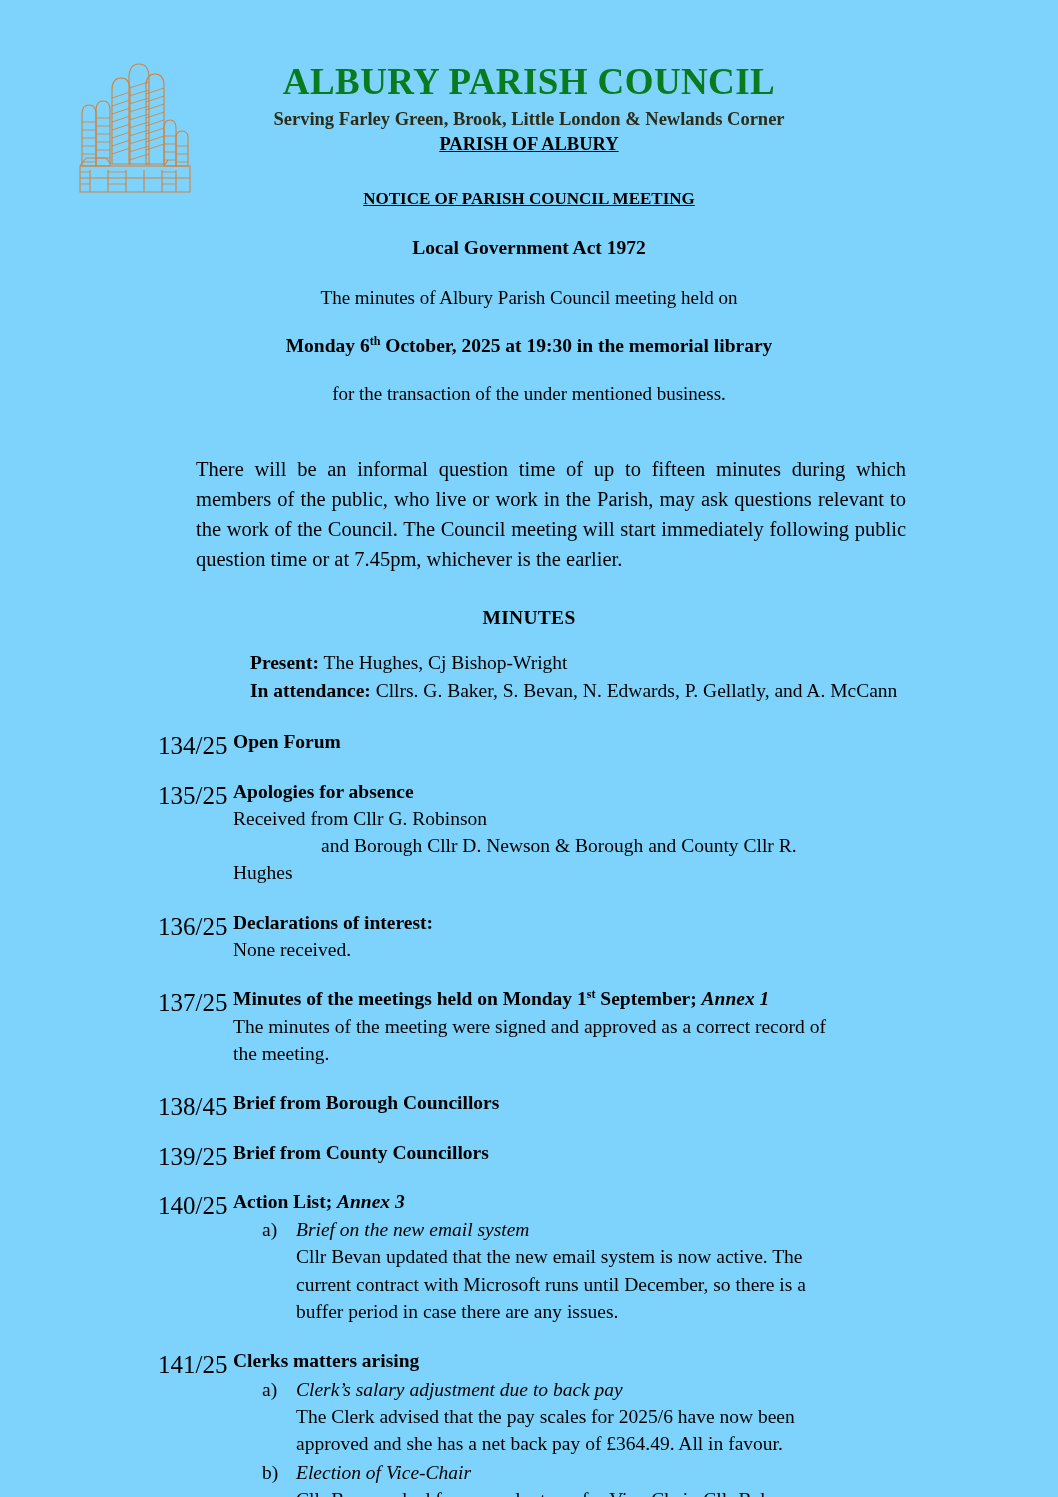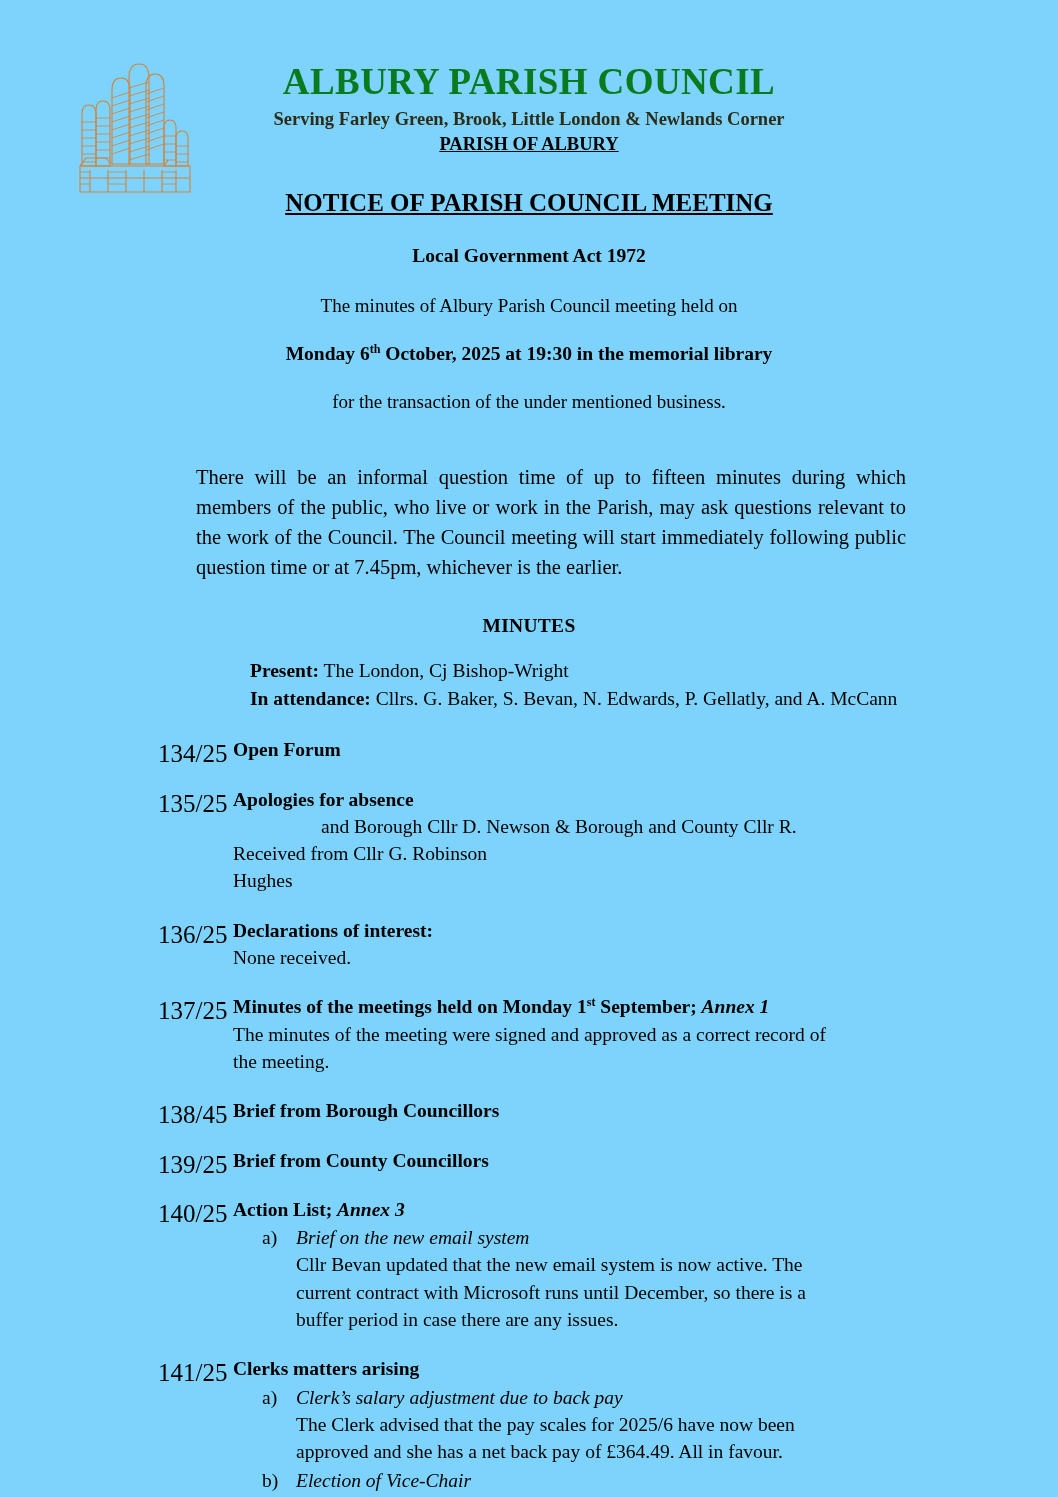--- a/index.html
+++ b/index.html
@@ -61,21 +61,21 @@
   .parish-line {
     font-weight: bold;
     font-size: 18.5px;
     line-height: 1.35;
     margin: 1px 0 0 0;
   }
   .parish-line span { text-decoration: underline; }
 
   .notice-line {
     font-weight: bold;
-    font-size: 25px;
+    font-size: 17px;
     margin: 32px 0 0 0;
   }
   .notice-line span { text-decoration: underline; }
 
   .act-line {
     font-weight: bold;
     font-size: 19.5px;
     margin: 28px 0 0 0;
   }
 
@@ -242,37 +242,37 @@
 
       <div class="transaction-line">for the transaction of the under mentioned business.</div>
     </div>
   </div>
 
   <div class="qt-paragraph">There will be an informal question time of up to fifteen minutes during which members of the public, who live or work in the Parish, may ask questions relevant to the work of the Council. The Council meeting will start immediately following public question time or at 7.45pm, whichever is the earlier.</div>
 
   <div class="minutes-heading">MINUTES</div>
 
   <div class="present-block">
-    <div><b>Present:</b><span> The London, Cj Bishop-Wright</span></div>
+    <div><b>Present:</b><span> The Hughes, Cj Bishop-Wright</span></div>
     <div><b>In attendance:</b><span> Cllrs. G. Baker, S. Bevan, N. Edwards, P. Gellatly, and A. McCann</span></div>
   </div>
 
   <div class="items">
 
     <div class="item">
       <div class="ref">134/25</div>
       <div class="title">Open Forum</div>
     </div>
 
     <div class="item">
       <div class="ref">135/25</div>
       <div class="title">Apologies for absence</div>
       <div class="body">
+        <div>Received from Cllr G. Robinson</div>
         <div><span class="tabbed"></span><span>and Borough Cllr D. Newson &amp; Borough and County Cllr R.</span></div>
-        <div>Received from Cllr G. Robinson</div>
         <div>Hughes</div>
       </div>
     </div>
 
     <div class="item">
       <div class="ref">136/25</div>
       <div class="title">Declarations of interest:</div>
       <div class="body">None received.</div>
     </div>
 

